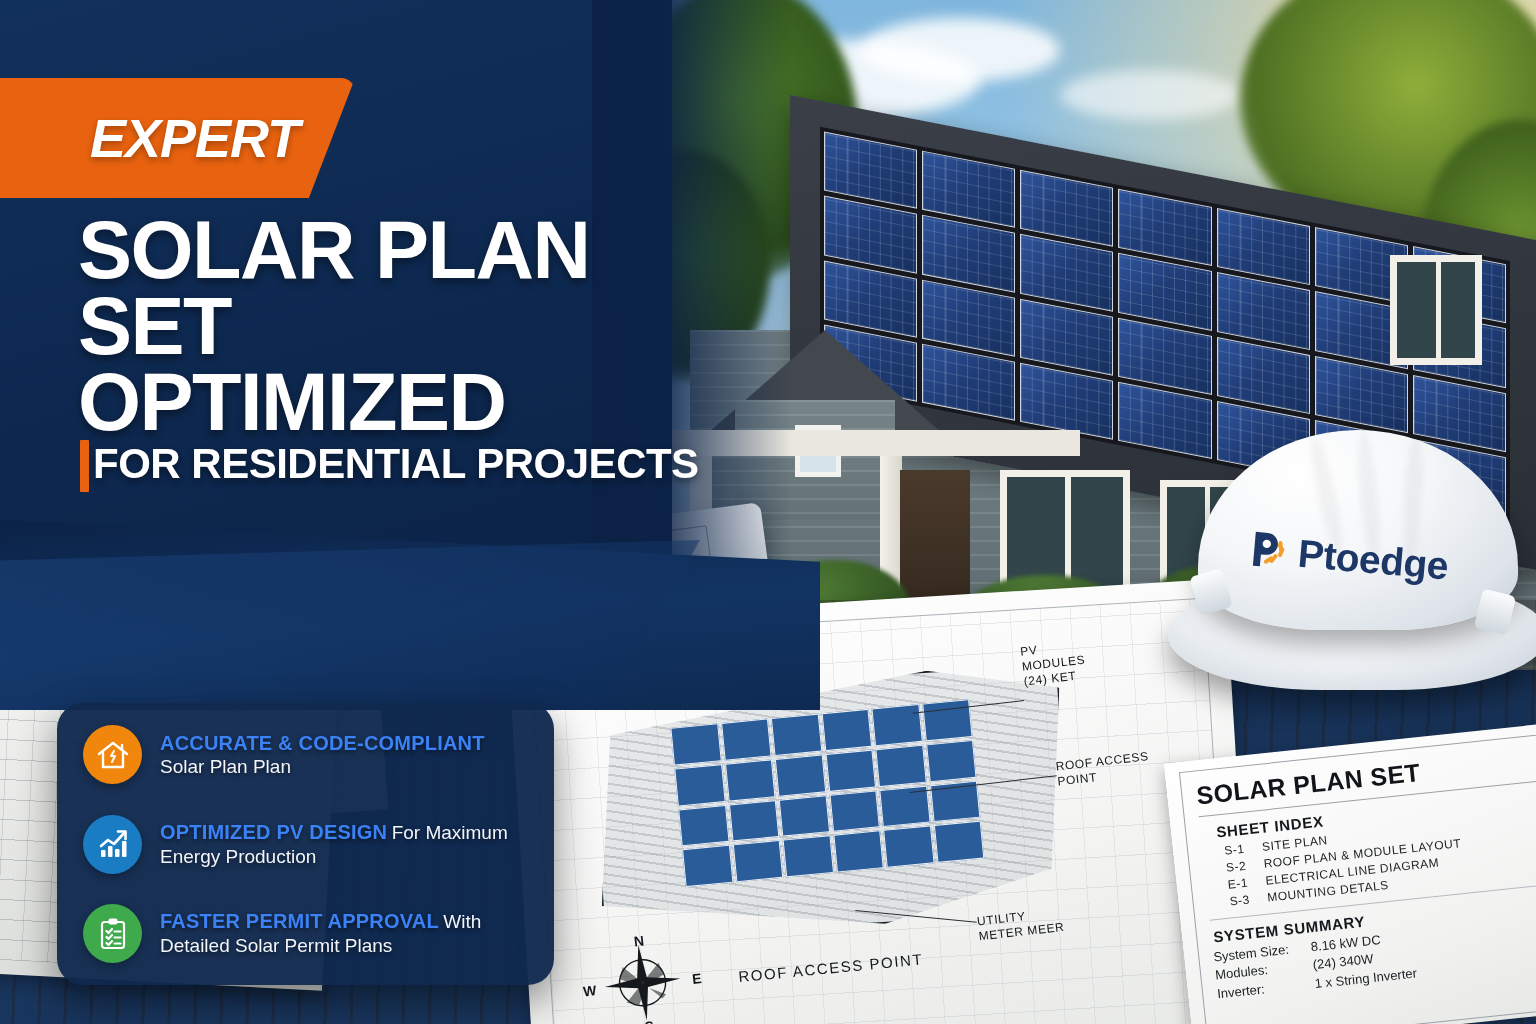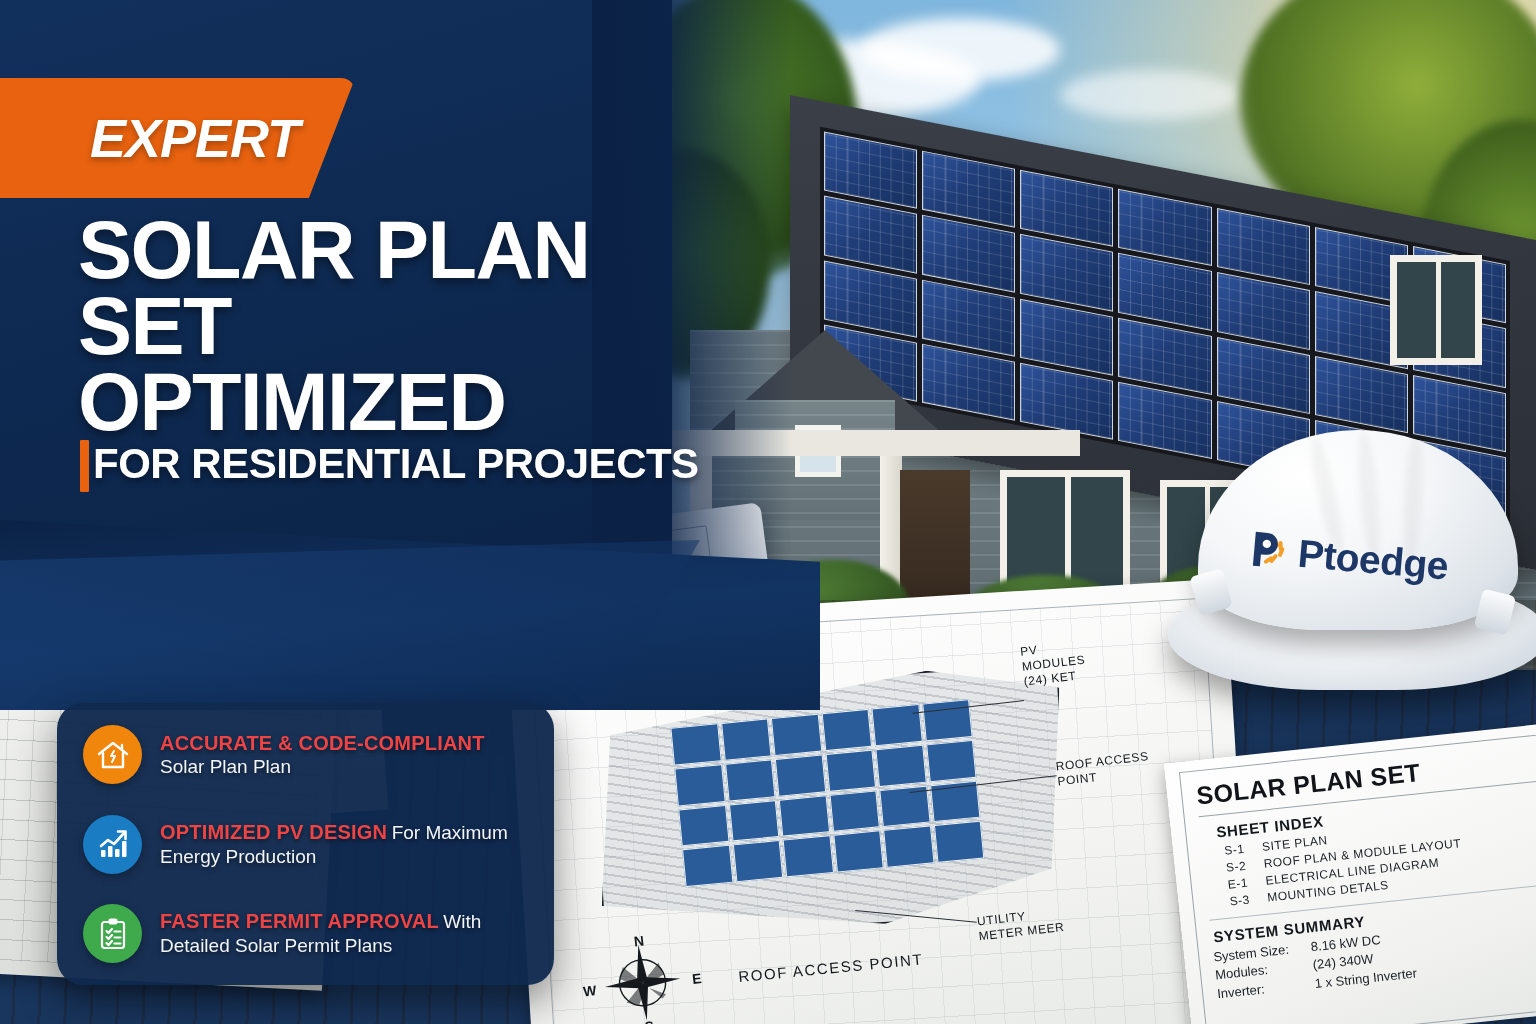--- a/index.html
+++ b/index.html
@@ -277,21 +277,21 @@
     box-shadow:0 16px 40px rgba(0,0,0,.45);
     padding:22px 26px; display:flex; flex-direction:column; justify-content:space-between;
   }
   .feat { display:flex; align-items:center; gap:18px; }
   .feat-ico {
     width:59px; height:59px; border-radius:50%; flex:0 0 59px;
     display:flex; align-items:center; justify-content:center;
     box-shadow:0 3px 8px rgba(0,0,0,.3);
   }
   .feat-txt { }
-  .feat-t { font-size:20px; font-weight:700; color:#ef4444; letter-spacing:.2px; line-height:1.2; text-shadow:0 2px 4px rgba(0,0,0,.5); }
+  .feat-t { font-size:20px; font-weight:700; color:#3b82f6; letter-spacing:.2px; line-height:1.2; text-shadow:0 2px 4px rgba(0,0,0,.5); }
   .feat-s { font-size:19px; font-weight:400; color:#f2f5f9; line-height:1.25; margin-top:2px; text-shadow:0 2px 4px rgba(0,0,0,.5); }
 </style>
 </head>
 <body>
 
 <div class="banner">
 
   <div class="photo">
     <div class="sky"></div>
     <div class="sunglow"></div>

